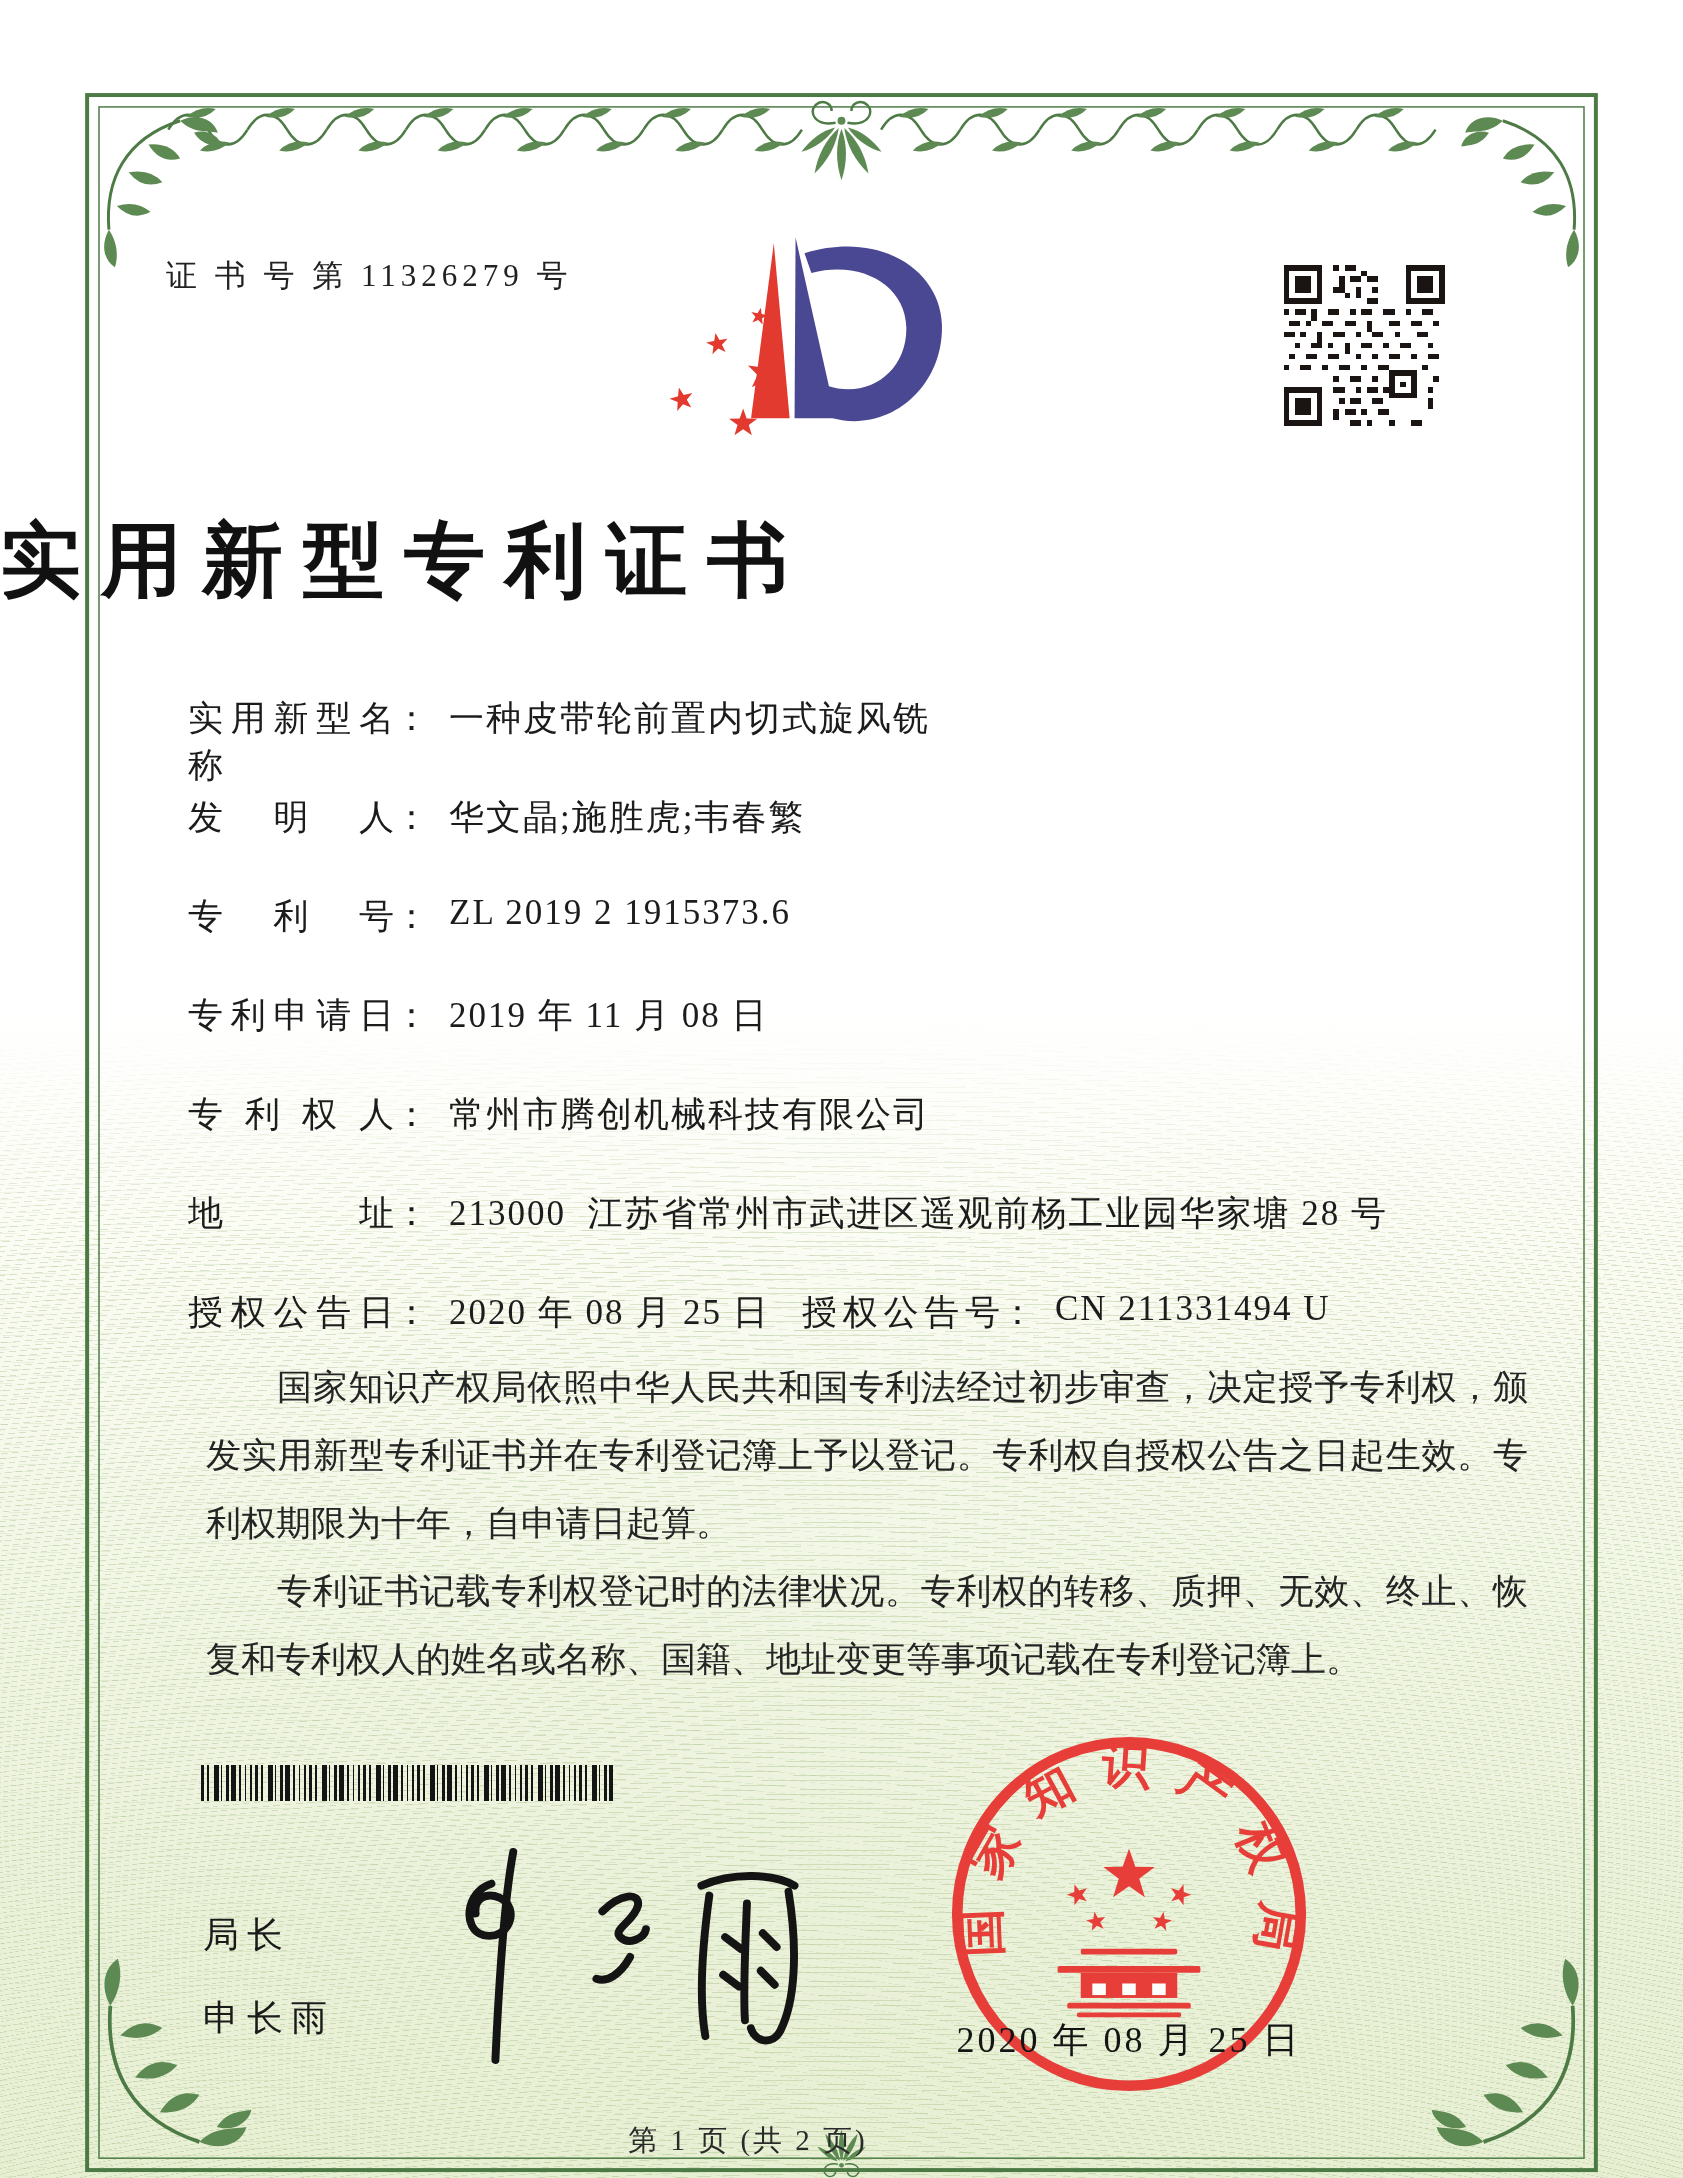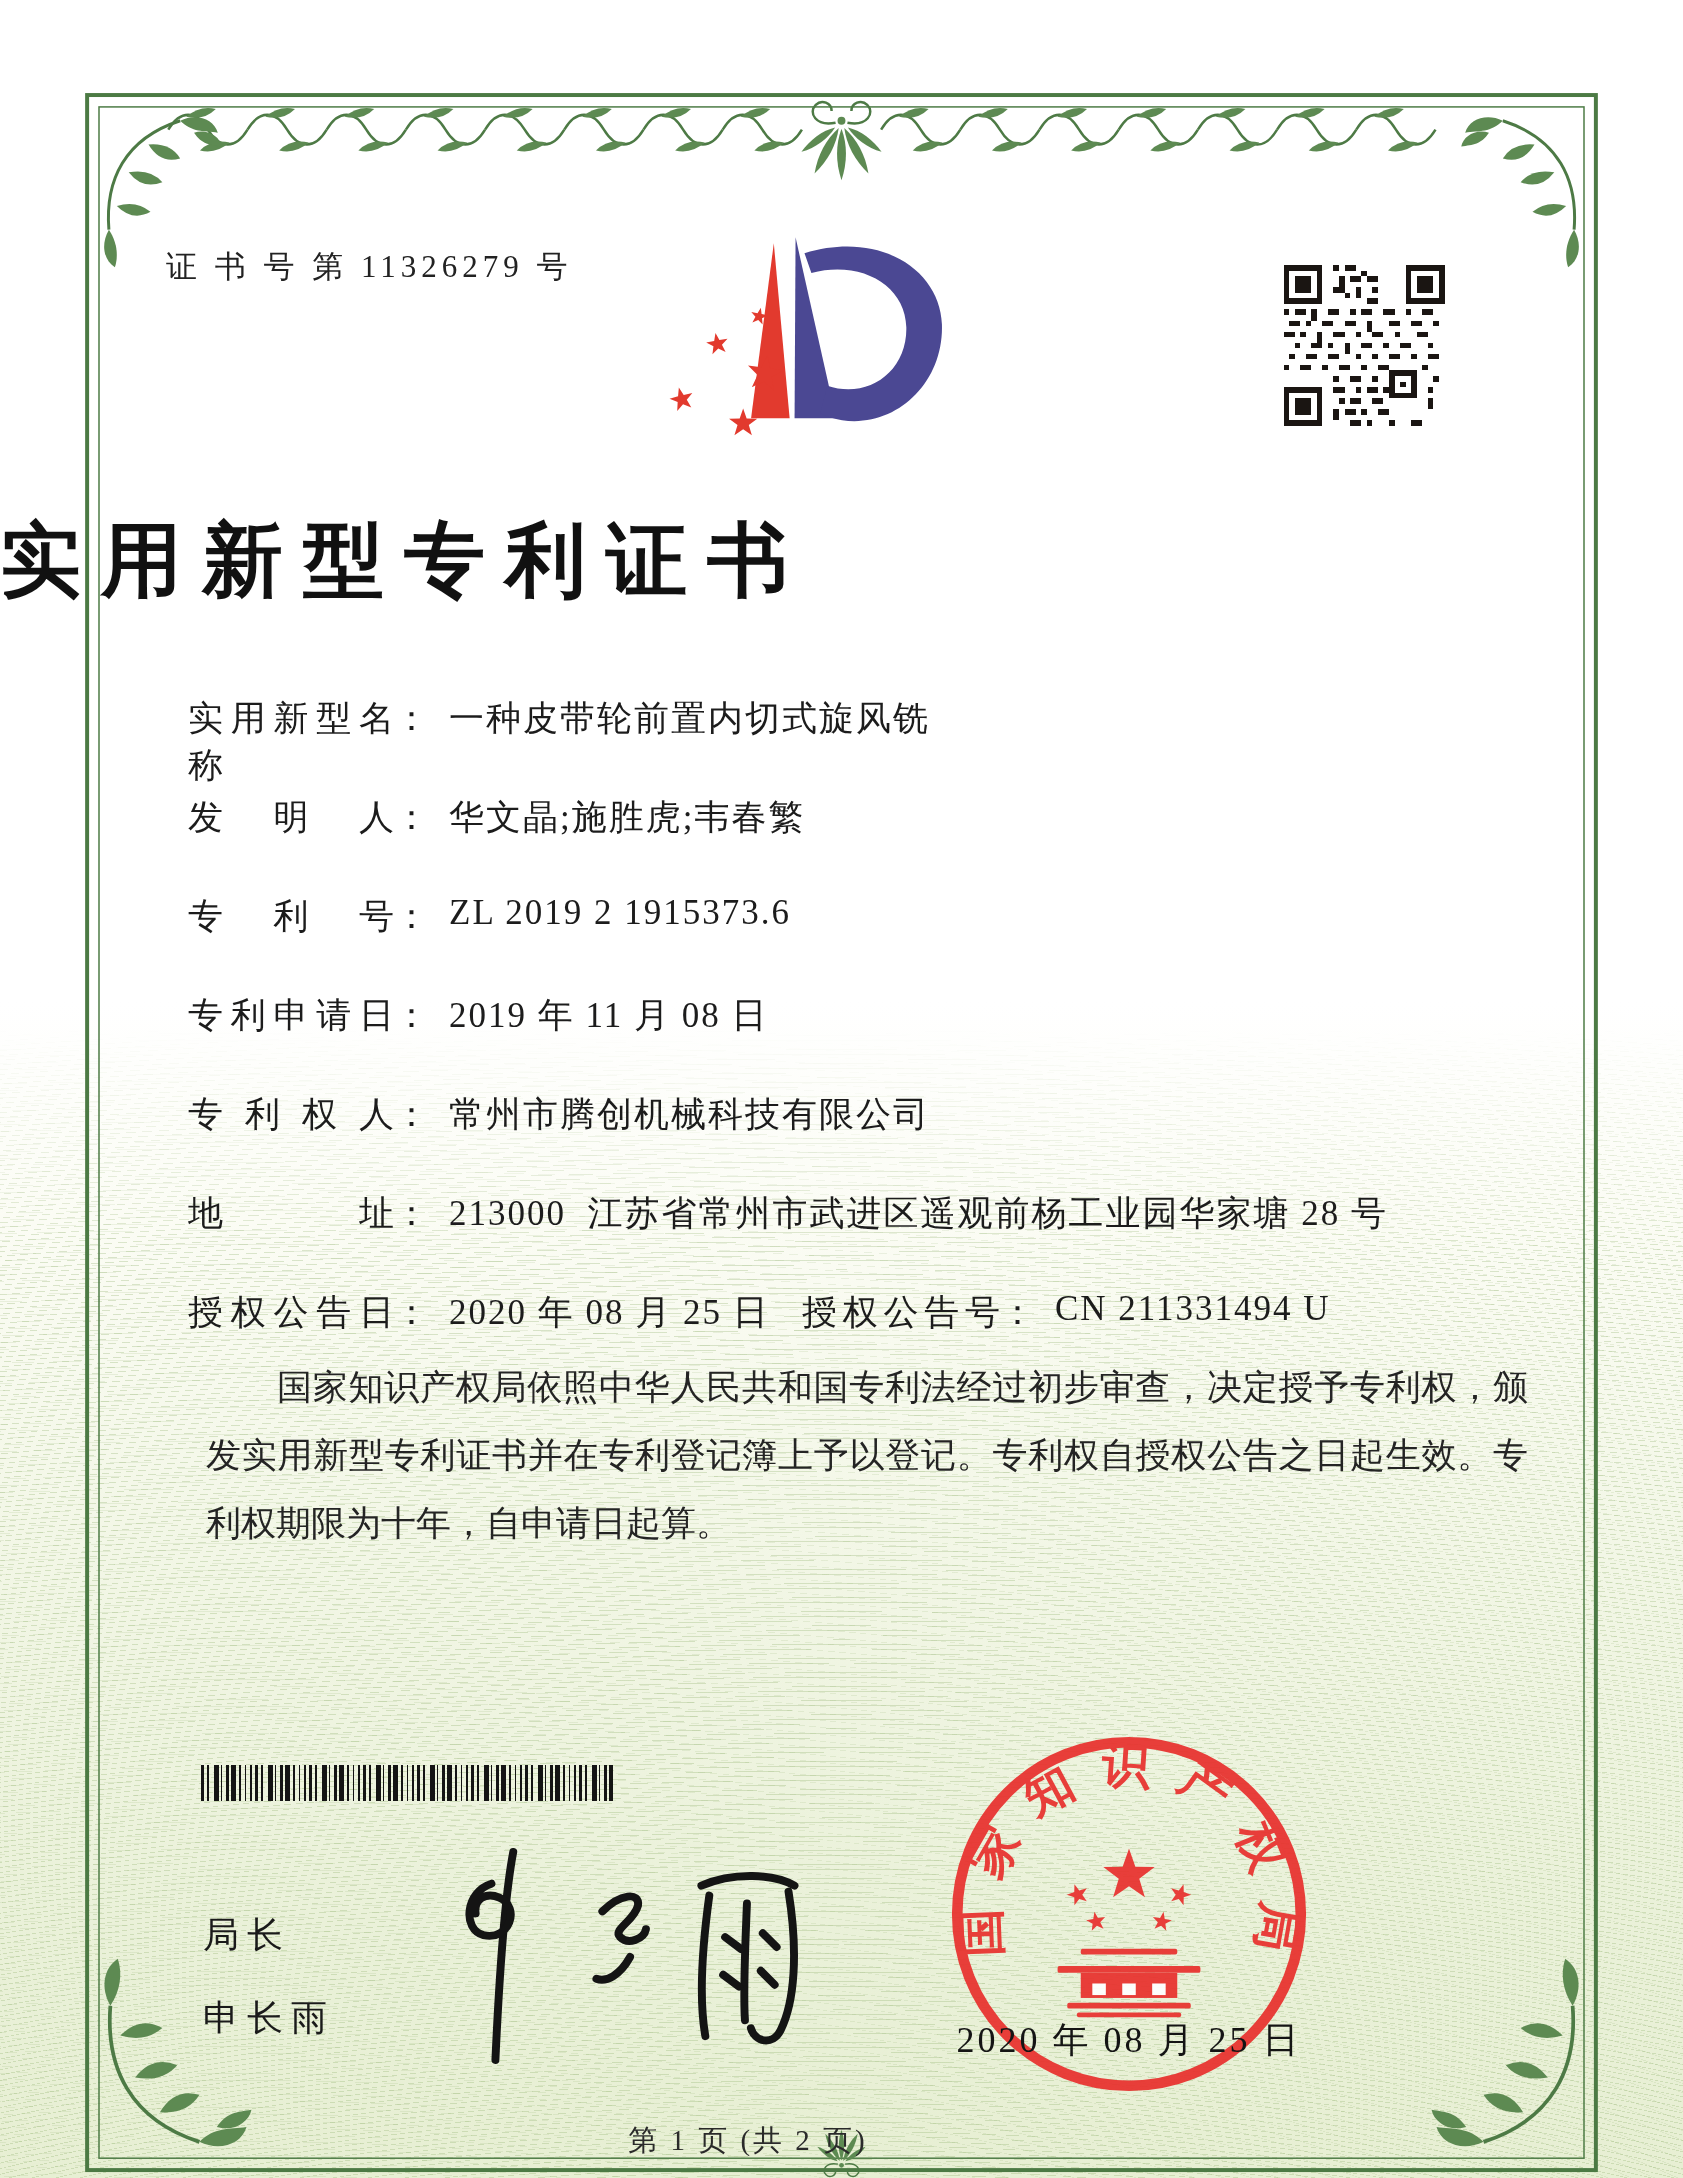--- a/index.html
+++ b/index.html
@@ -10,21 +10,21 @@
   }
   .waves{
     position:absolute;left:0;right:0;top:1030px;height:1148px;pointer-events:none;
     background:
       repeating-radial-gradient(ellipse 1485px 535px at 50% 138%, rgba(146,178,112,0.32) 0 1.6px, rgba(146,178,112,0) 1.6px 13px),
       repeating-radial-gradient(ellipse 1683px 673px at 14% 146%, rgba(146,178,112,0.16) 0 1.4px, rgba(146,178,112,0) 1.4px 17px);
     -webkit-mask-image:linear-gradient(180deg,transparent 0,#000 228px);
     mask-image:linear-gradient(180deg,transparent 0,#000 228px);
   }
   .frame{position:absolute;left:0;top:0;}
-  .cert-no{position:absolute;left:166px;top:246px;font-size:31px;letter-spacing:5px;color:#222;text-align:right;}
+  .cert-no{position:absolute;left:166px;top:255px;font-size:31px;letter-spacing:5px;color:#222;text-align:right;}
   .logo{position:absolute;left:648px;top:176px;}
   .qr{position:absolute;left:1281px;top:265px;}
   .title{
     position:absolute;left:0;top:507px;width:1564px;margin:0;text-align:left;
     font-size:81px;font-weight:700;letter-spacing:20px;color:#111;
   }
   .fields{position:absolute;left:188px;top:695px;width:1356px;font-size:35px;}
   .row{display:flex;align-items:flex-start;height:99px;position:relative;}
   .flabel{display:inline-block;width:206px;text-align:justify;text-align-last:justify;flex:0 0 auto;font-family:Liberation Serif, serif;}
   .colon{flex:0 0 auto;}
@@ -208,20 +208,21 @@
       <span class="pair2">
         <span class="flabel">授权公告号</span>
           <span class="colon">：</span>
           <span class="fvalue">CN 211331494 U</span>
       </span>
     </div>
   </div>
 
   <div class="body-text">
     <p>国家知识产权局依照中华人民共和国专利法经过初步审查，决定授予专利权，颁发实用新型专利证书并在专利登记簿上予以登记。专利权自授权公告之日起生效。专利权期限为十年，自申请日起算。</p>
+    <p>专利证书记载专利权登记时的法律状况。专利权的转移、质押、无效、终止、恢复和专利权人的姓名或名称、国籍、地址变更等事项记载在专利登记簿上。</p>
   </div>
 
   <div class="barcode"></div>
 
   <div class="signer-title">局长</div>
   <div class="signer-name">申长雨</div>
 
   <svg class="signature" width="406" height="238" viewBox="0 0 410 240">
     <g fill="none" stroke="#141414" stroke-width="8" stroke-linecap="round" stroke-linejoin="round">
       <path d="M78,18 C70,60 64,140 60,228"></path>

